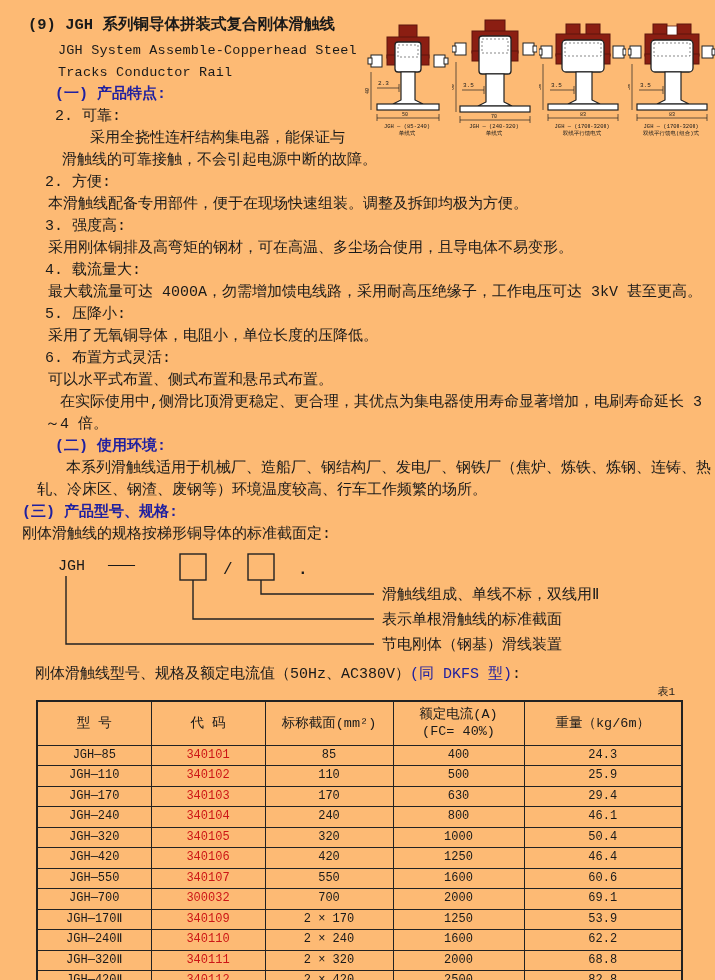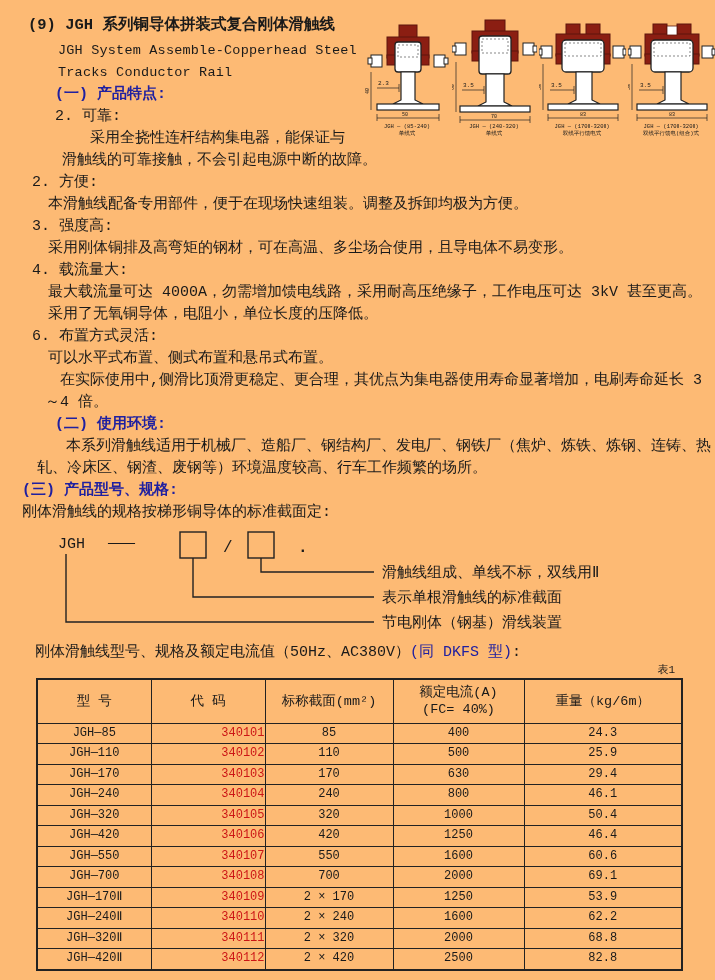--- a/index.html
+++ b/index.html
@@ -13,21 +13,21 @@
   }
   .diagram-strip {
     float:right; width:350px; margin:4px 0 4px 6px;
     display:flex; gap:2px; align-items:flex-end;
   }
   .diagram-strip svg { display:block; }
   .doc-title { font-size:15.5px; font-weight:bold; margin-left:28px; }
   .doc-subtitle { font-size:13.5px; margin-left:58px; margin-top:4px; letter-spacing:.2px; }
   .blue-heading { color:#2020a0; font-weight:bold; margin-left:55px; }
   .blue-heading.flush { margin-left:22px; }
-  .feat-label { margin-left:32px; }
+  .feat-label { margin-left:45px; }
   .feat-label.first { margin-left:55px; }
   .feat-text { margin-left:48px; }
   .feat-text.first { margin-left:62px; text-indent:28px; margin-right:4px; }
   .note-para { margin-left:45px; text-indent:15px; }
   .env-para { margin-left:37px; text-indent:29px; }
   .spec-intro { margin-left:22px; }
   .model-diagram-wrap { margin-left:30px; margin-top:4px; }
   .table-intro { margin-left:35px; margin-top:2px; }
   .blue-inline { color:#2020a0; }
   .table-tag { width:681px; text-align:right; font-size:11px; line-height:13px; padding-right:6px; }
@@ -35,21 +35,21 @@
     border-collapse:collapse; table-layout:fixed;
     width:645px; margin-left:36px; margin-top:1px;
     border:2px solid #222;
   }
   .spec-table th, .spec-table td {
     border:1px solid #222; text-align:center; vertical-align:middle;
     overflow:hidden;
   }
   .spec-table th { font-size:13.5px; font-weight:normal; height:44px; white-space:pre-line; line-height:17px; }
   .spec-table td { font-size:12px; height:19.5px; line-height:19.5px; }
-  td.code-cell { color:#cc1616;text-align:right; }
+  td.code-cell { color:#cc1616; }
   .dim-text { font-size:6px; fill:#1a1a1a; }
   .cap-text { font-size:5.5px; fill:#1a1a1a; }
   .tiny-dim { font-size:5px; fill:#1a1a1a; }
 </style>
 </head>
 <body>
 
 <div class="page">
 
   <div class="diagram-strip">
@@ -201,20 +201,21 @@
   </div>
   <div>
     <div class="feat-label">3.  强度高:</div>
     <div class="feat-text">采用刚体铜排及高弯矩的钢材，可在高温、多尘场合使用，且导电体不易变形。</div>
   </div>
   <div>
     <div class="feat-label">4.  载流量大:</div>
     <div class="feat-text">最大载流量可达 4000A，勿需增加馈电线路，采用耐高压绝缘子，工作电压可达 3kV 甚至更高。</div>
   </div>
   <div>
+    <div class="feat-label">5.  压降小:</div>
     <div class="feat-text">采用了无氧铜导体，电阻小，单位长度的压降低。</div>
   </div>
   <div>
     <div class="feat-label">6.  布置方式灵活:</div>
     <div class="feat-text">可以水平式布置、侧式布置和悬吊式布置。</div>
   </div>
 
   <div class="note-para">在实际使用中,侧滑比顶滑更稳定、更合理，其优点为集电器使用寿命显著增加，电刷寿命延长 3～4 倍。</div>
 
   <div class="blue-heading">(二) 使用环境:</div>
@@ -317,21 +318,21 @@
         <tr>
           <td>JGH—550</td>
           <td class="code-cell">340107</td>
           <td>550</td>
           <td>1600</td>
           <td>60.6</td>
         </tr>
 
         <tr>
           <td>JGH—700</td>
-          <td class="code-cell">340108</td>
+          <td class="code-cell">300032</td>
           <td>700</td>
           <td>2000</td>
           <td>69.1</td>
         </tr>
 
         <tr>
           <td>JGH—170Ⅱ</td>
           <td class="code-cell">340109</td>
           <td>2 × 170</td>
           <td>1250</td>

